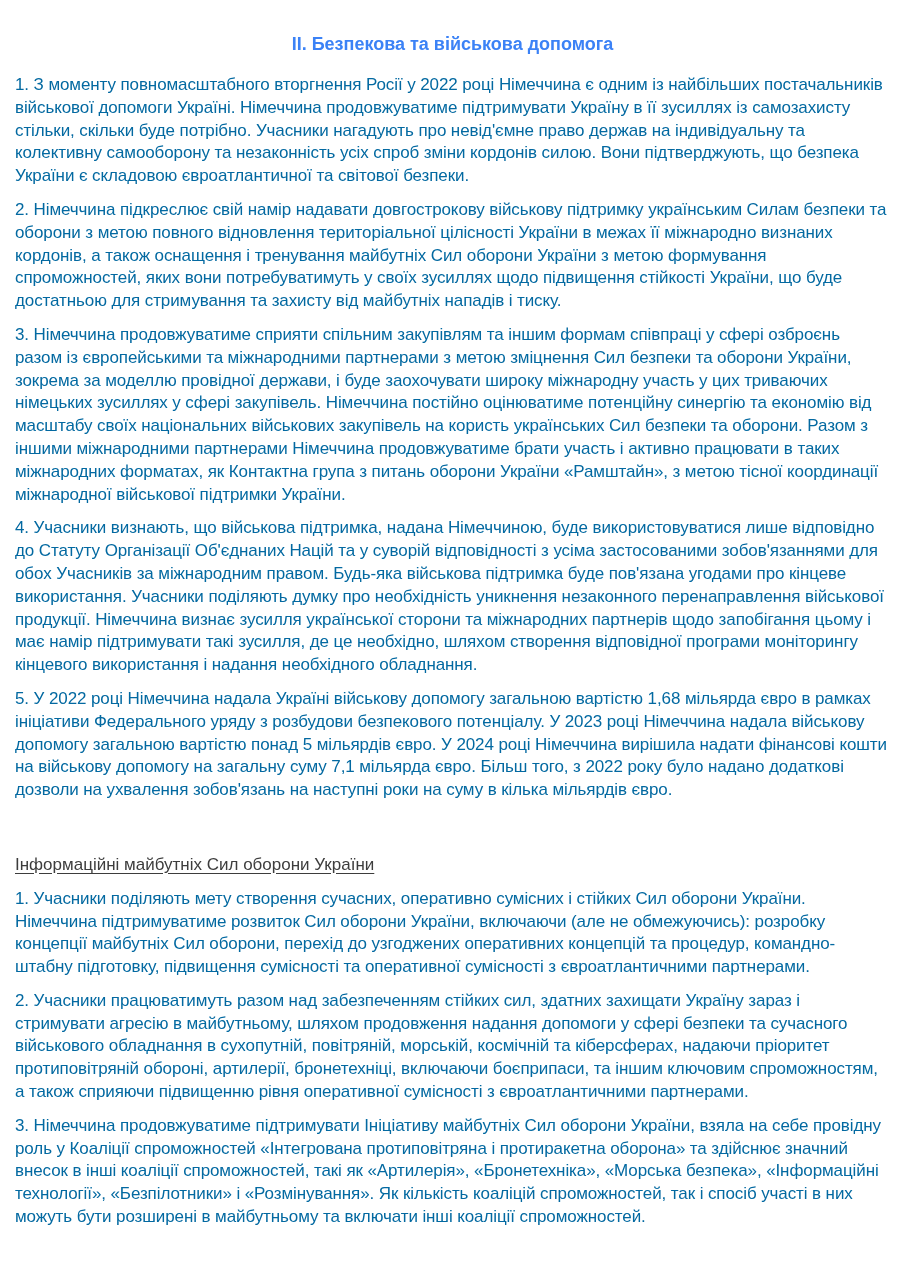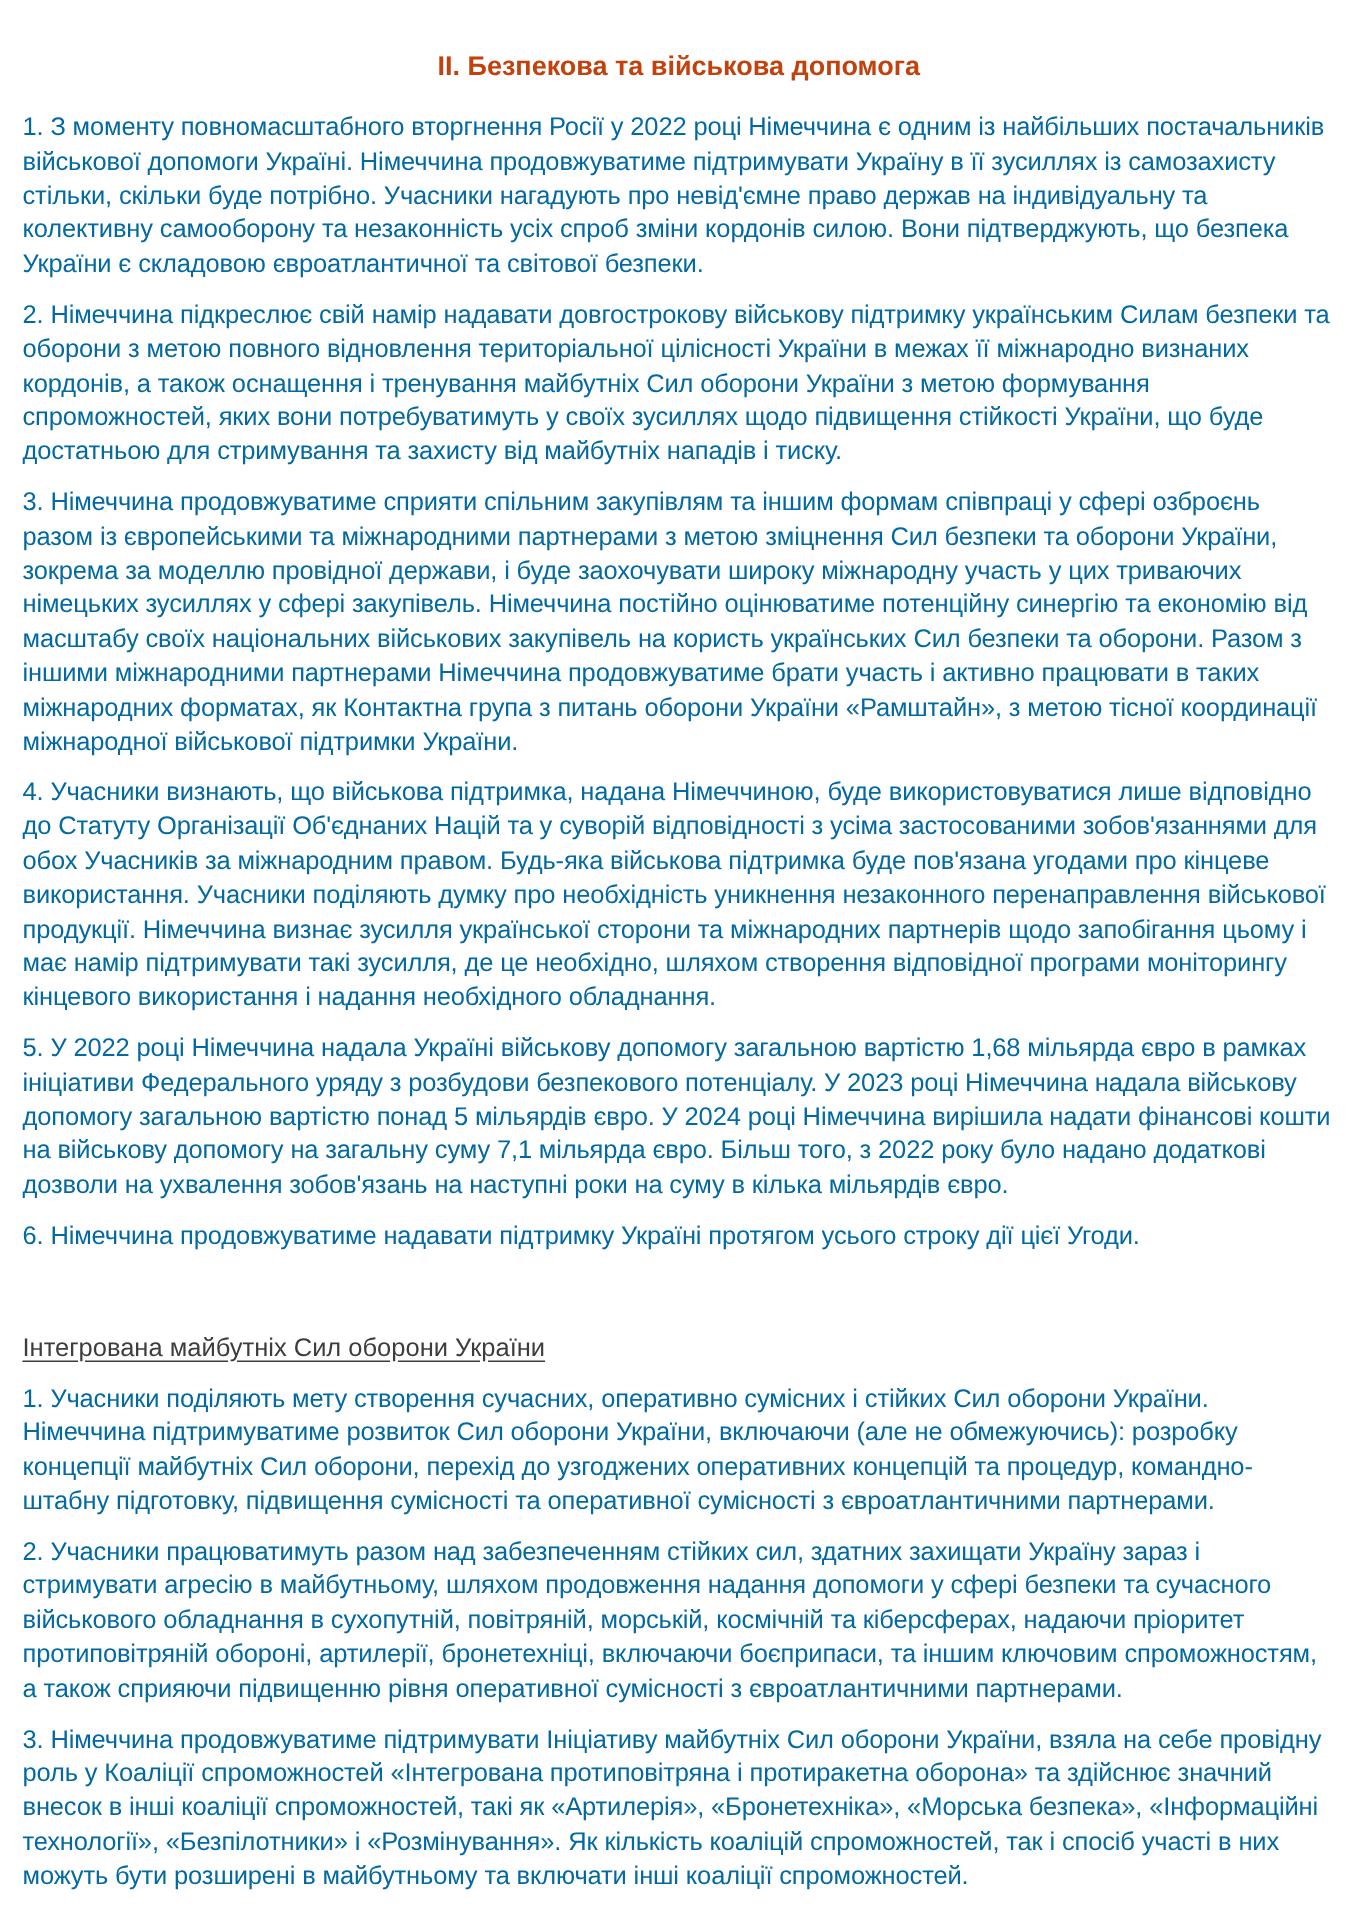--- a/index.html
+++ b/index.html
@@ -18,21 +18,21 @@
     padding: 32px 15px 18px 15px;
     background: #ffffff;
     overflow: hidden;
   }
   .doc-title {
     margin: 0 0 18px 0;
     text-align: center;
     font-size: 18px;
     line-height: 24px;
     font-weight: bold;
-    color: #c2410c;
+    color: #3b82f6;
   }
   .doc-paragraph {
     margin: 0 0 11px 0;
     font-size: 17px;
     line-height: 22.8px;
     letter-spacing: -0.1px;
     color: #0369a1;
     text-align: left;
   }
   .doc-paragraph.last-intro {
@@ -58,23 +58,22 @@
   <p class="doc-paragraph">1. З моменту повномасштабного вторгнення Росії у 2022 році Німеччина є одним із найбільших постачальників військової допомоги Україні. Німеччина продовжуватиме підтримувати Україну в її зусиллях із самозахисту стільки, скільки буде потрібно. Учасники нагадують про невід'ємне право держав на індивідуальну та колективну самооборону та незаконність усіх спроб зміни кордонів силою. Вони підтверджують, що безпека України є складовою євроатлантичної та світової безпеки.</p>
 
   <p class="doc-paragraph">2. Німеччина підкреслює свій намір надавати довгострокову військову підтримку українським Силам безпеки та оборони з метою повного відновлення територіальної цілісності України в межах її міжнародно визнаних кордонів, а також оснащення і тренування майбутніх Сил оборони України з метою формування спроможностей, яких вони потребуватимуть у своїх зусиллях щодо підвищення стійкості України, що буде достатньою для стримування та захисту від майбутніх нападів і тиску.</p>
 
   <p class="doc-paragraph">3. Німеччина продовжуватиме сприяти спільним закупівлям та іншим формам співпраці у сфері озброєнь разом із європейськими та міжнародними партнерами з метою зміцнення Сил безпеки та оборони України, зокрема за моделлю провідної держави, і буде заохочувати широку міжнародну участь у цих триваючих німецьких зусиллях у сфері закупівель. Німеччина постійно оцінюватиме потенційну синергію та економію від масштабу своїх національних військових закупівель на користь українських Сил безпеки та оборони. Разом з іншими міжнародними партнерами Німеччина продовжуватиме брати участь і активно працювати в таких міжнародних форматах, як Контактна група з питань оборони України «Рамштайн», з метою тісної координації міжнародної військової підтримки України.</p>
 
   <p class="doc-paragraph">4. Учасники визнають, що військова підтримка, надана Німеччиною, буде використовуватися лише відповідно до Статуту Організації Об'єднаних Націй та у суворій відповідності з усіма застосованими зобов'язаннями для обох Учасників за міжнародним правом. Будь-яка військова підтримка буде пов'язана угодами про кінцеве використання. Учасники поділяють думку про необхідність уникнення незаконного перенаправлення військової продукції. Німеччина визнає зусилля української сторони та міжнародних партнерів щодо запобігання цьому і має намір підтримувати такі зусилля, де це необхідно, шляхом створення відповідної програми моніторингу кінцевого використання і надання необхідного обладнання.</p>
 
   <p class="doc-paragraph">5. У 2022 році Німеччина надала Україні військову допомогу загальною вартістю 1,68 мільярда євро в рамках ініціативи Федерального уряду з розбудови безпекового потенціалу. У 2023 році Німеччина надала військову допомогу загальною вартістю понад 5 мільярдів євро. У 2024 році Німеччина вирішила надати фінансові кошти на військову допомогу на загальну суму 7,1 мільярда євро. Більш того, з 2022 року було надано додаткові дозволи на ухвалення зобов'язань на наступні роки на суму в кілька мільярдів євро.</p>
 
-  <p class="doc-paragraph last-intro">6. Німеччина продовжуватиме надавати підтримку Україні протягом усього строку дії цієї Угоди.</p>
 
-  <h2 class="section-heading">Інтегрована майбутніх Сил оборони України</h2>
+  <h2 class="section-heading">Інформаційні майбутніх Сил оборони України</h2>
 
   <p class="doc-paragraph">1. Учасники поділяють мету створення сучасних, оперативно сумісних і стійких Сил оборони України. Німеччина підтримуватиме розвиток Сил оборони України, включаючи (але не обмежуючись): розробку концепції майбутніх Сил оборони, перехід до узгоджених оперативних концепцій та процедур, командно-штабну підготовку, підвищення сумісності та оперативної сумісності з євроатлантичними партнерами.</p>
 
   <p class="doc-paragraph">2. Учасники працюватимуть разом над забезпеченням стійких сил, здатних захищати Україну зараз і стримувати агресію в майбутньому, шляхом продовження надання допомоги у сфері безпеки та сучасного військового обладнання в сухопутній, повітряній, морській, космічній та кіберсферах, надаючи пріоритет протиповітряній обороні, артилерії, бронетехніці, включаючи боєприпаси, та іншим ключовим спроможностям, а також сприяючи підвищенню рівня оперативної сумісності з євроатлантичними партнерами.</p>
 
   <p class="doc-paragraph">3. Німеччина продовжуватиме підтримувати Ініціативу майбутніх Сил оборони України, взяла на себе провідну роль у Коаліції спроможностей «Інтегрована протиповітряна і протиракетна оборона» та здійснює значний внесок в інші коаліції спроможностей, такі як «Артилерія», «Бронетехніка», «Морська безпека», «Інформаційні технології», «Безпілотники» і «Розмінування». Як кількість коаліцій спроможностей, так і спосіб участі в них можуть бути розширені в майбутньому та включати інші коаліції спроможностей.</p>
 
 </div>
 
 </body></html>

